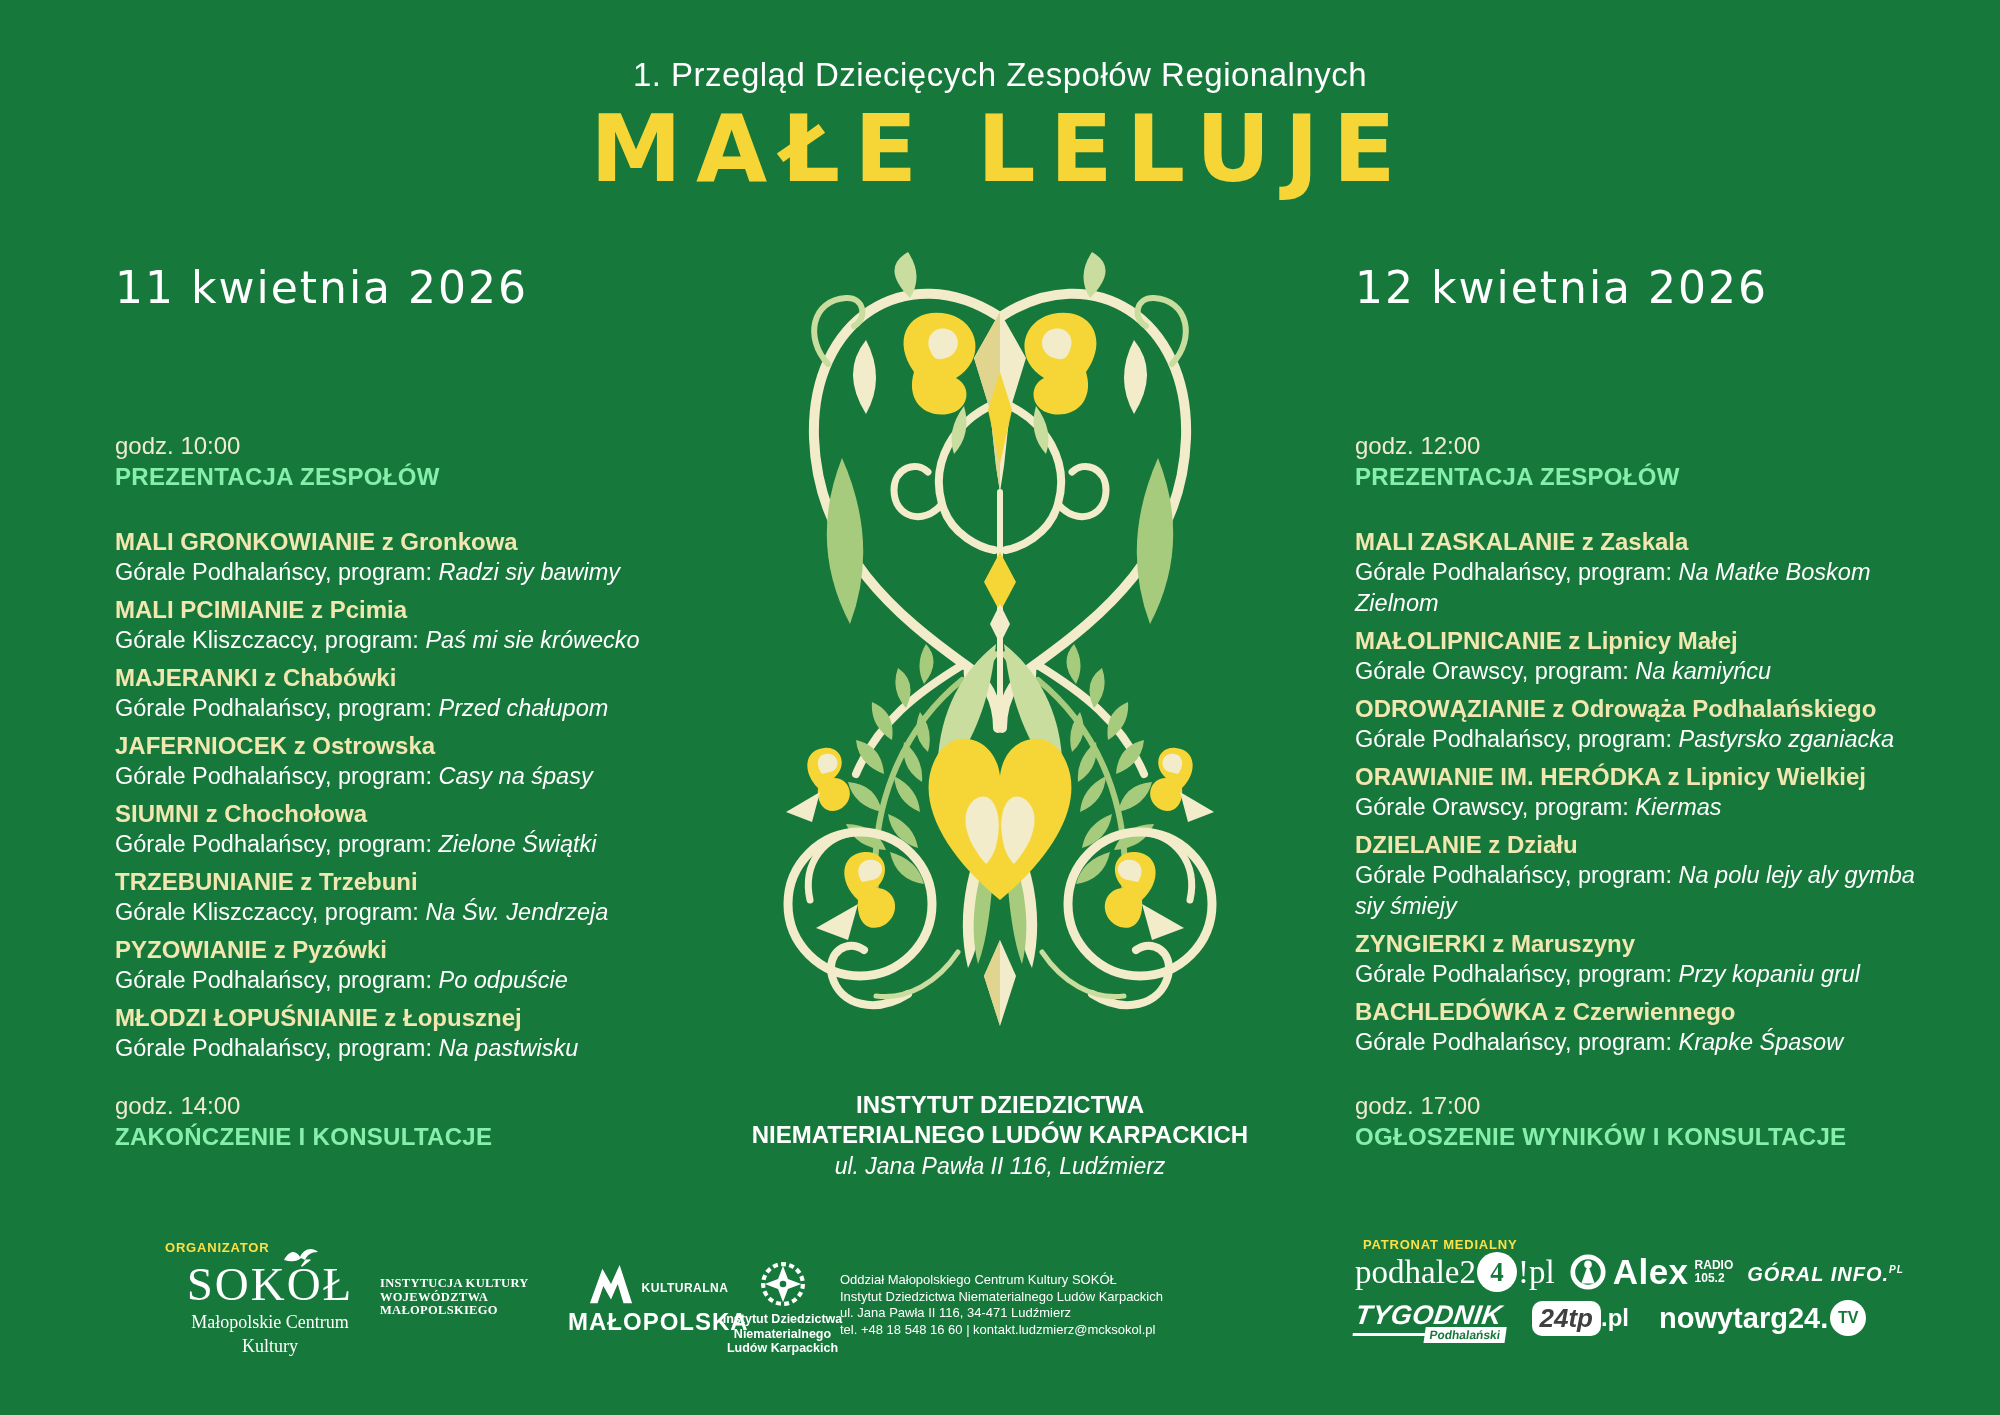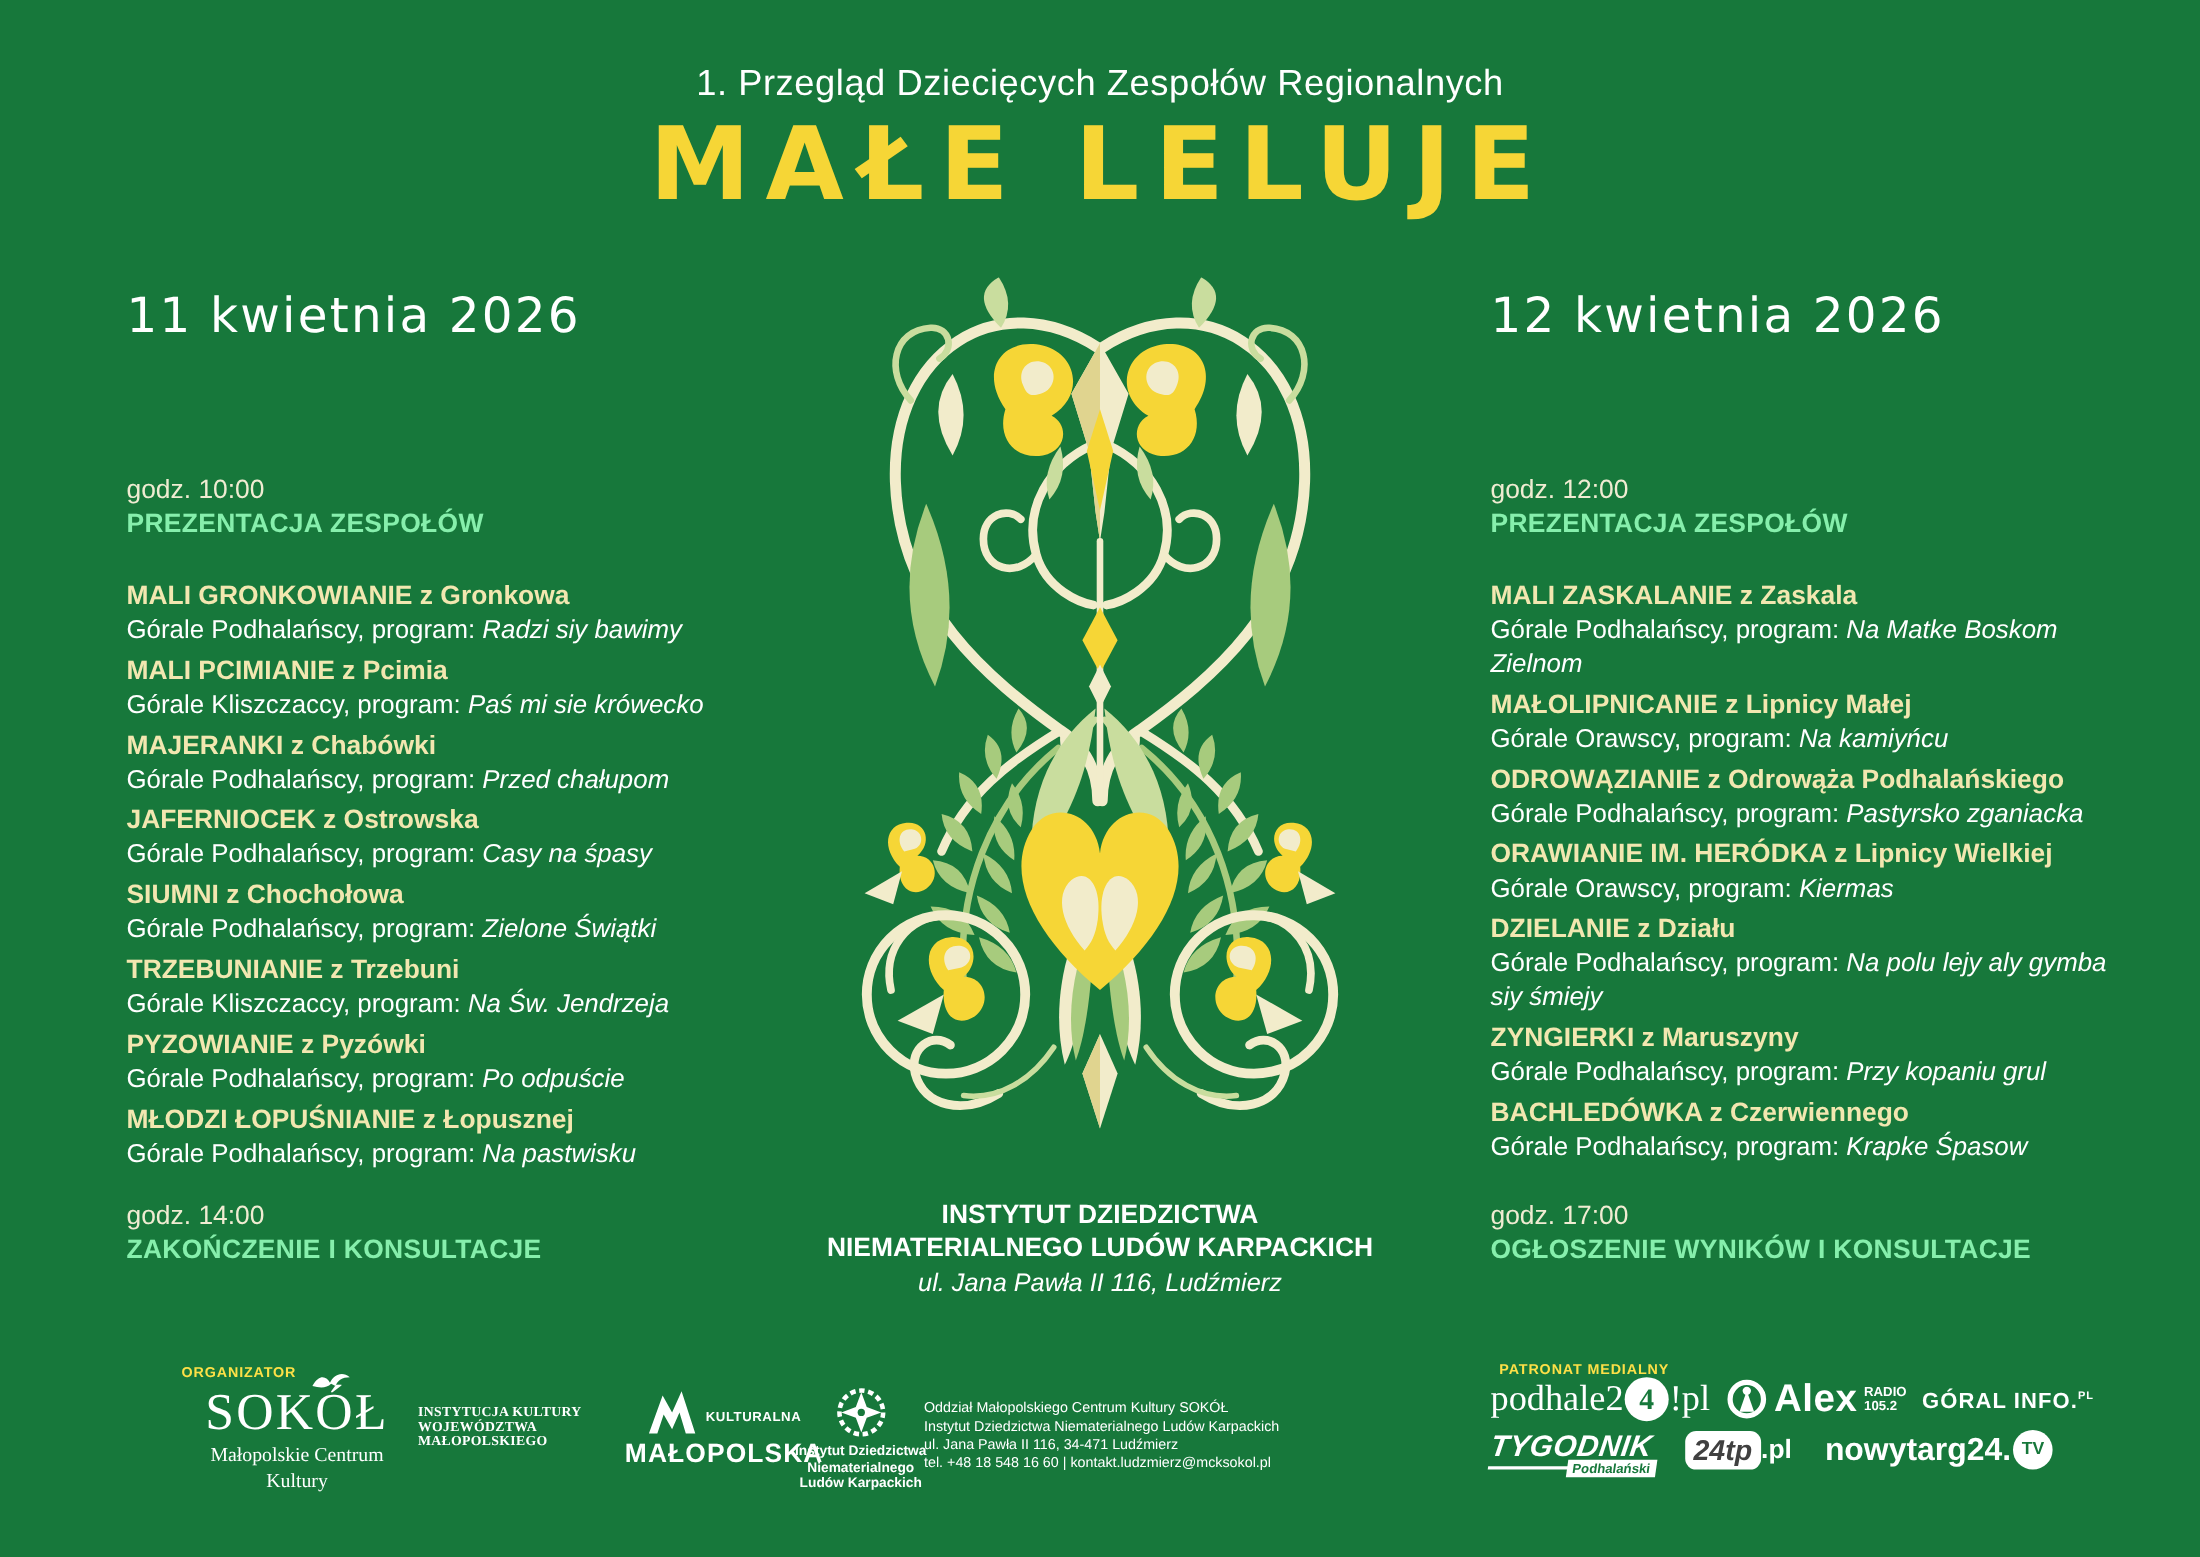--- a/index.html
+++ b/index.html
@@ -69,21 +69,21 @@
   
   .media-row1{position:absolute; left:1355px; top:1252px; display:flex; align-items:center; gap:14px;}
   .media-row2{position:absolute; left:1355px; top:1300px; display:flex; align-items:center; gap:30px;}
   .logo{display:flex; align-items:center; white-space:nowrap;}
   .podhale{font-family:"Liberation Serif","DejaVu Serif",serif; font-size:33px;}
   .podhale .circ{display:inline-flex; align-items:center; justify-content:center; width:40px; height:40px; background:#FFFFFF; color:#17783B; border-radius:50%; font-size:27px; font-weight:bold; margin:0 1px;}
   .alex{gap:6px;}
   .alex .alex-name{font-size:35px; font-weight:bold; letter-spacing:.5px;}
   .alex .alex-sub{font-size:12px; font-weight:bold; line-height:13px; text-align:left;}
   .goral{flex-direction:column; line-height:14px;}
-  .goral .goral-main{font-size:20px; font-weight:bold; letter-spacing:1px; }
+  .goral .goral-main{font-size:20px; font-weight:bold; letter-spacing:1px; font-style:italic;}
   .goral .goral-main sup{font-size:10px;}
   .tygodnik{position:relative; transform:skewX(-8deg);}
   .tygodnik .tyg-main{font-size:27px; font-weight:900; letter-spacing:.5px; font-style:italic; border-bottom:3px solid #fff; padding-bottom:2px;}
   .tygodnik .tyg-sub{position:absolute; right:-6px; bottom:-7px; background:#FFFFFF; color:#17783B; font-size:12px; font-weight:bold; padding:1px 5px;}
   .tp24 .tp-box{background:#FFFFFF; color:#404040; font-size:26px; font-weight:900; padding:2px 8px; border-radius:10px; font-style:italic;}
   .tp24 .tp-suffix{font-size:24px; font-weight:bold;}
   .nowytarg{gap:2px;}
   .nowytarg .nt-main{font-size:29px; font-weight:bold;}
   .nowytarg .nt-badge{display:inline-flex; align-items:center; justify-content:center; width:36px; height:36px; border-radius:50%; background:#FFFFFF; color:#17783B; font-size:16px; font-weight:900;}
 </style>

